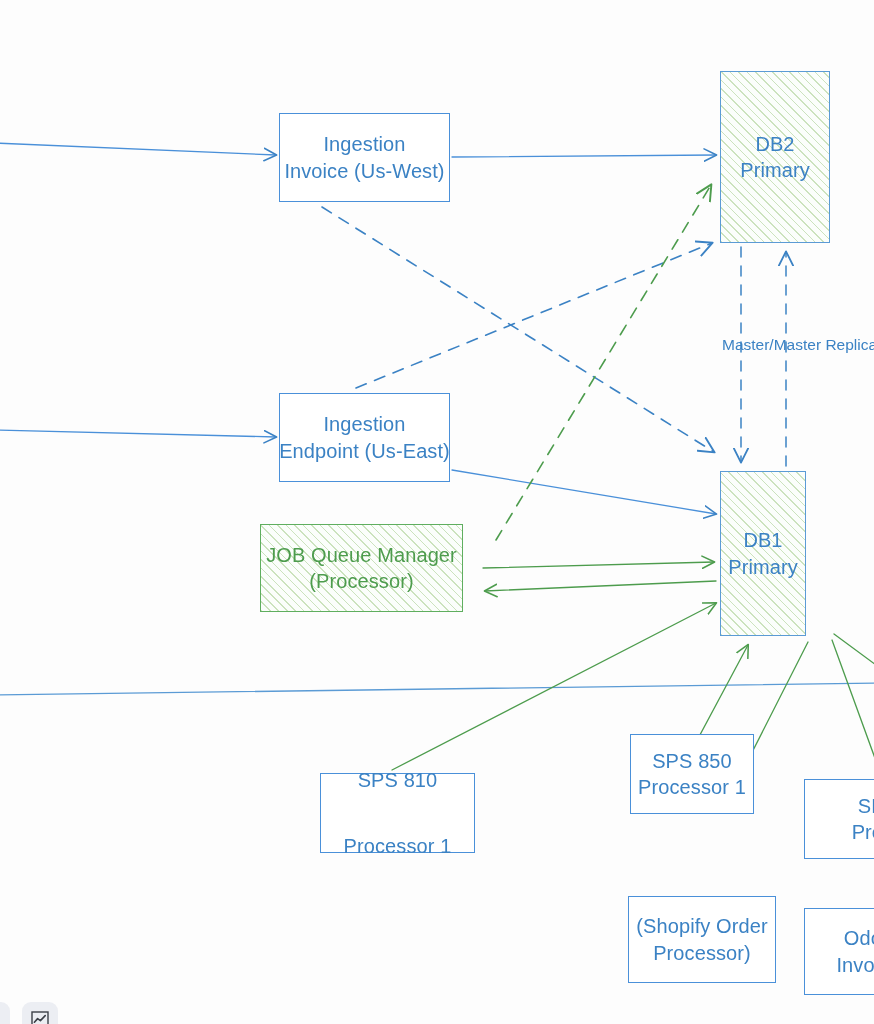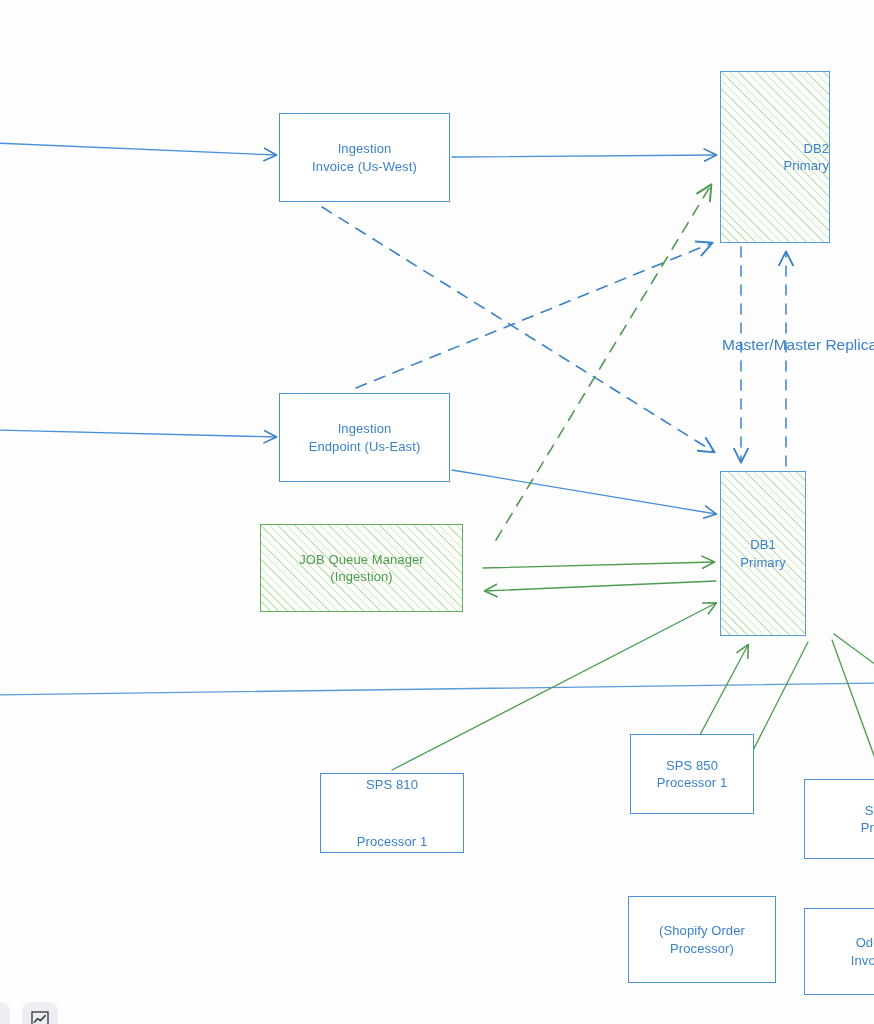--- a/index.html
+++ b/index.html
@@ -34,21 +34,21 @@
   
   .node {
     position: absolute;
     box-sizing: border-box;
     display: flex;
     flex-direction: column;
     align-items: center;
     justify-content: center;
     text-align: center;
     line-height: 1.32;
-    font-size: 13px;
+    font-size: 20px;
     letter-spacing: 0.1px;
     z-index: 3;
   }
   .node .ln { display: block; white-space: nowrap; }
 
   .node.blue {
     border: 1.6px solid #4a90d9;
     background: #ffffff;
     color: #3b82c4;
   }
@@ -160,34 +160,34 @@
     <span class="ln">Invoice (Us-West)</span>
   </div>
 
   <div class="node blue" style="left:279px; top:393px; width:171px; height:89px;">
     <span class="ln">Ingestion</span>
     <span class="ln">Endpoint (Us-East)</span>
   </div>
 
   <div class="node jobq" style="left:260px; top:524px; width:203px; height:88px;">
     <span class="ln">JOB Queue Manager</span>
-    <span class="ln">(Ingestion)</span>
-  </div>
-
-  <div class="node db" style="left:720px; top:71px; width:110px; height:172px;align-items:flex-end;">
+    <span class="ln">(Processor)</span>
+  </div>
+
+  <div class="node db" style="left:720px; top:71px; width:110px; height:172px;">
     <span class="ln">DB2</span>
     <span class="ln">Primary</span>
   </div>
 
   <div class="node db" style="left:720px; top:471px; width:86px; height:165px;">
     <span class="ln">DB1</span>
     <span class="ln">Primary</span>
   </div>
 
-  <div class="node blue" style="left:320px; top:773px; width:144px; height:80px;gap:40px;">
+  <div class="node blue" style="left:320px; top:773px; width:155px; height:80px;gap:40px;">
     <span class="ln">SPS 810</span>
     <span class="ln">Processor 1</span>
   </div>
 
   <div class="node blue" style="left:630px; top:734px; width:124px; height:80px;">
     <span class="ln">SPS 850</span>
     <span class="ln">Processor 1</span>
   </div>
 
   <div class="node blue" style="left:804px; top:779px; width:148px; height:80px;">

